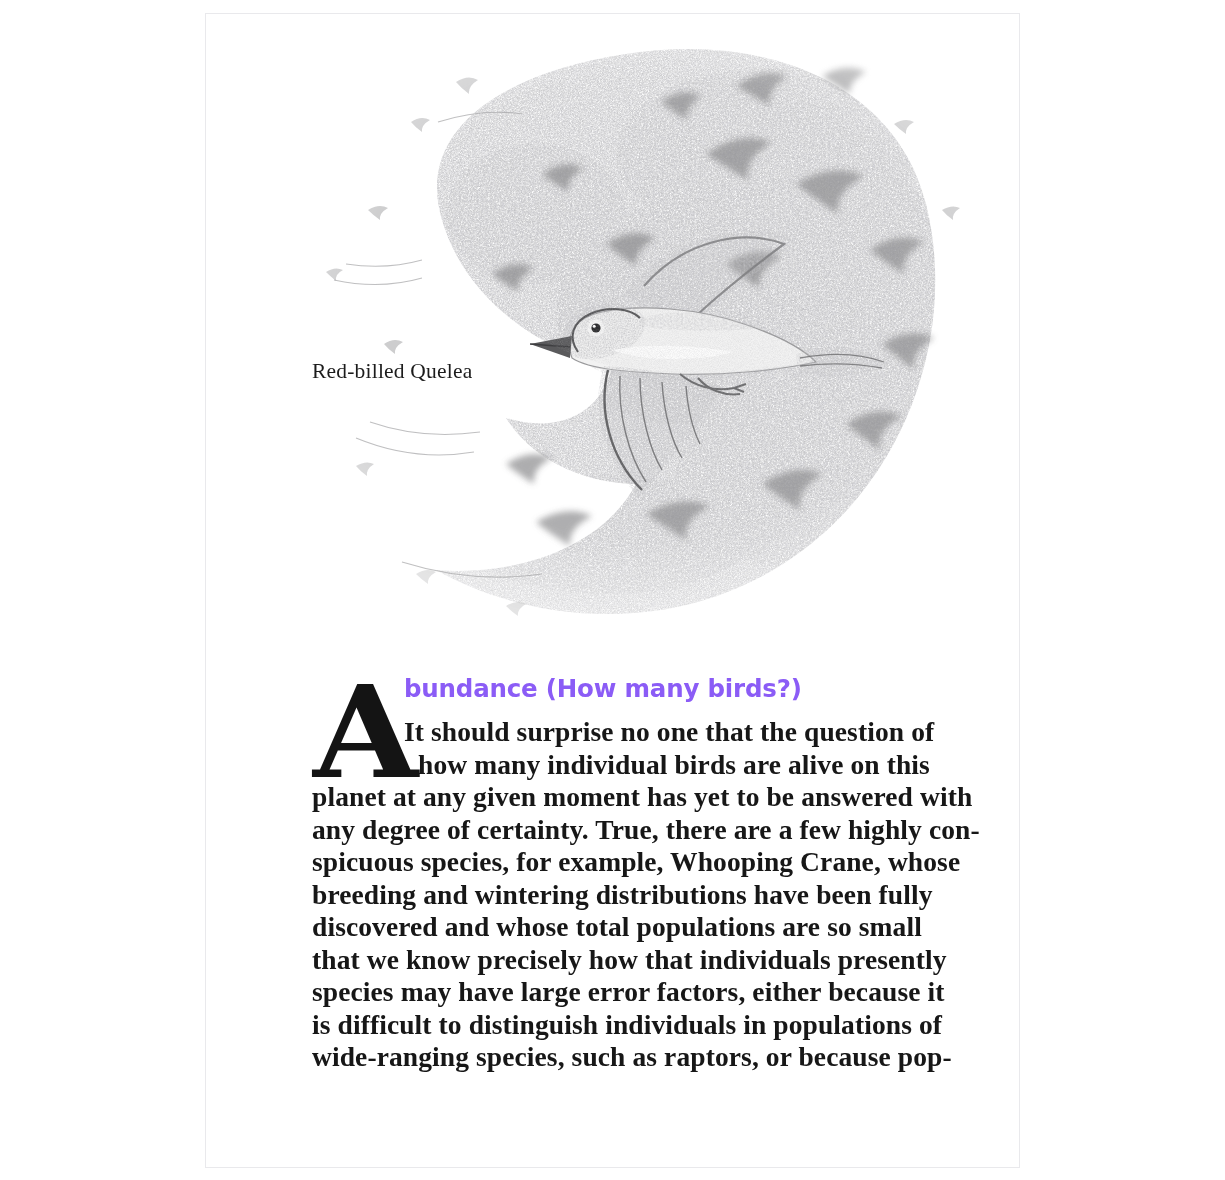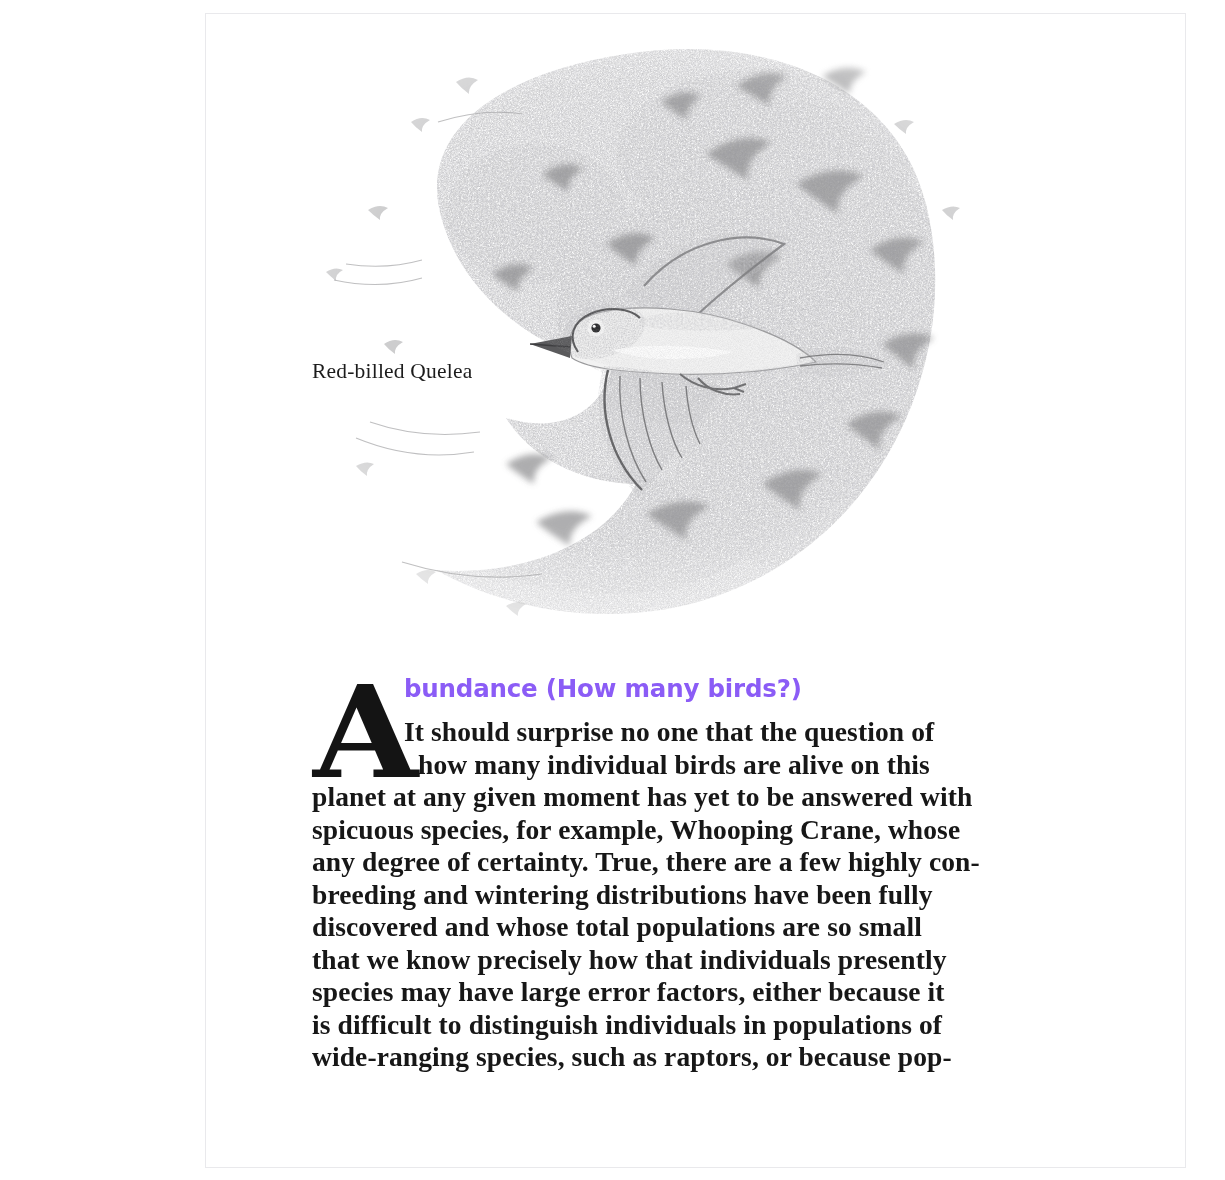--- a/index.html
+++ b/index.html
@@ -11,21 +11,21 @@
     width: 1225px;
     height: 1180px;
     font-family: "Liberation Serif", serif;
     -webkit-font-smoothing: antialiased;
   }
 
   .page {
     position: absolute;
     left: 205px;
     top: 13px;
-    width: 981px;
+    width: 815px;
     height: 1155px;
     background: #ffffff;
     border: 1px solid #e9e9ec;
     box-sizing: border-box;
     overflow: hidden;
   }
 
   
   .illustration {
     position: absolute;
@@ -291,22 +291,22 @@
   <div class="textblock">
 
     <div class="dropcap">A</div>
 
     <h1 class="heading">bundance (How many birds?)</h1>
 
     <div class="bodylines">
       <div class="bodyline indent-a">It should surprise no one that the question of</div>
       <div class="bodyline indent-b">how many individual birds are alive on this</div>
       <div class="bodyline full">planet at any given moment has yet to be answered with</div>
+      <div class="bodyline full">any degree of certainty. True, there are a few highly con-</div>
       <div class="bodyline full">spicuous species, for example, Whooping Crane, whose</div>
-      <div class="bodyline full">any degree of certainty. True, there are a few highly con-</div>
       <div class="bodyline full">breeding and wintering distributions have been fully</div>
       <div class="bodyline full">discovered and whose total populations are so small</div>
       <div class="bodyline full">that we know precisely how that individuals presently</div>
       <div class="bodyline full">species may have large error factors, either because it</div>
       <div class="bodyline full">is difficult to distinguish individuals in populations of</div>
       <div class="bodyline full">wide-ranging species, such as raptors, or because pop-</div>
     </div>
 
   </div>
 </div>

